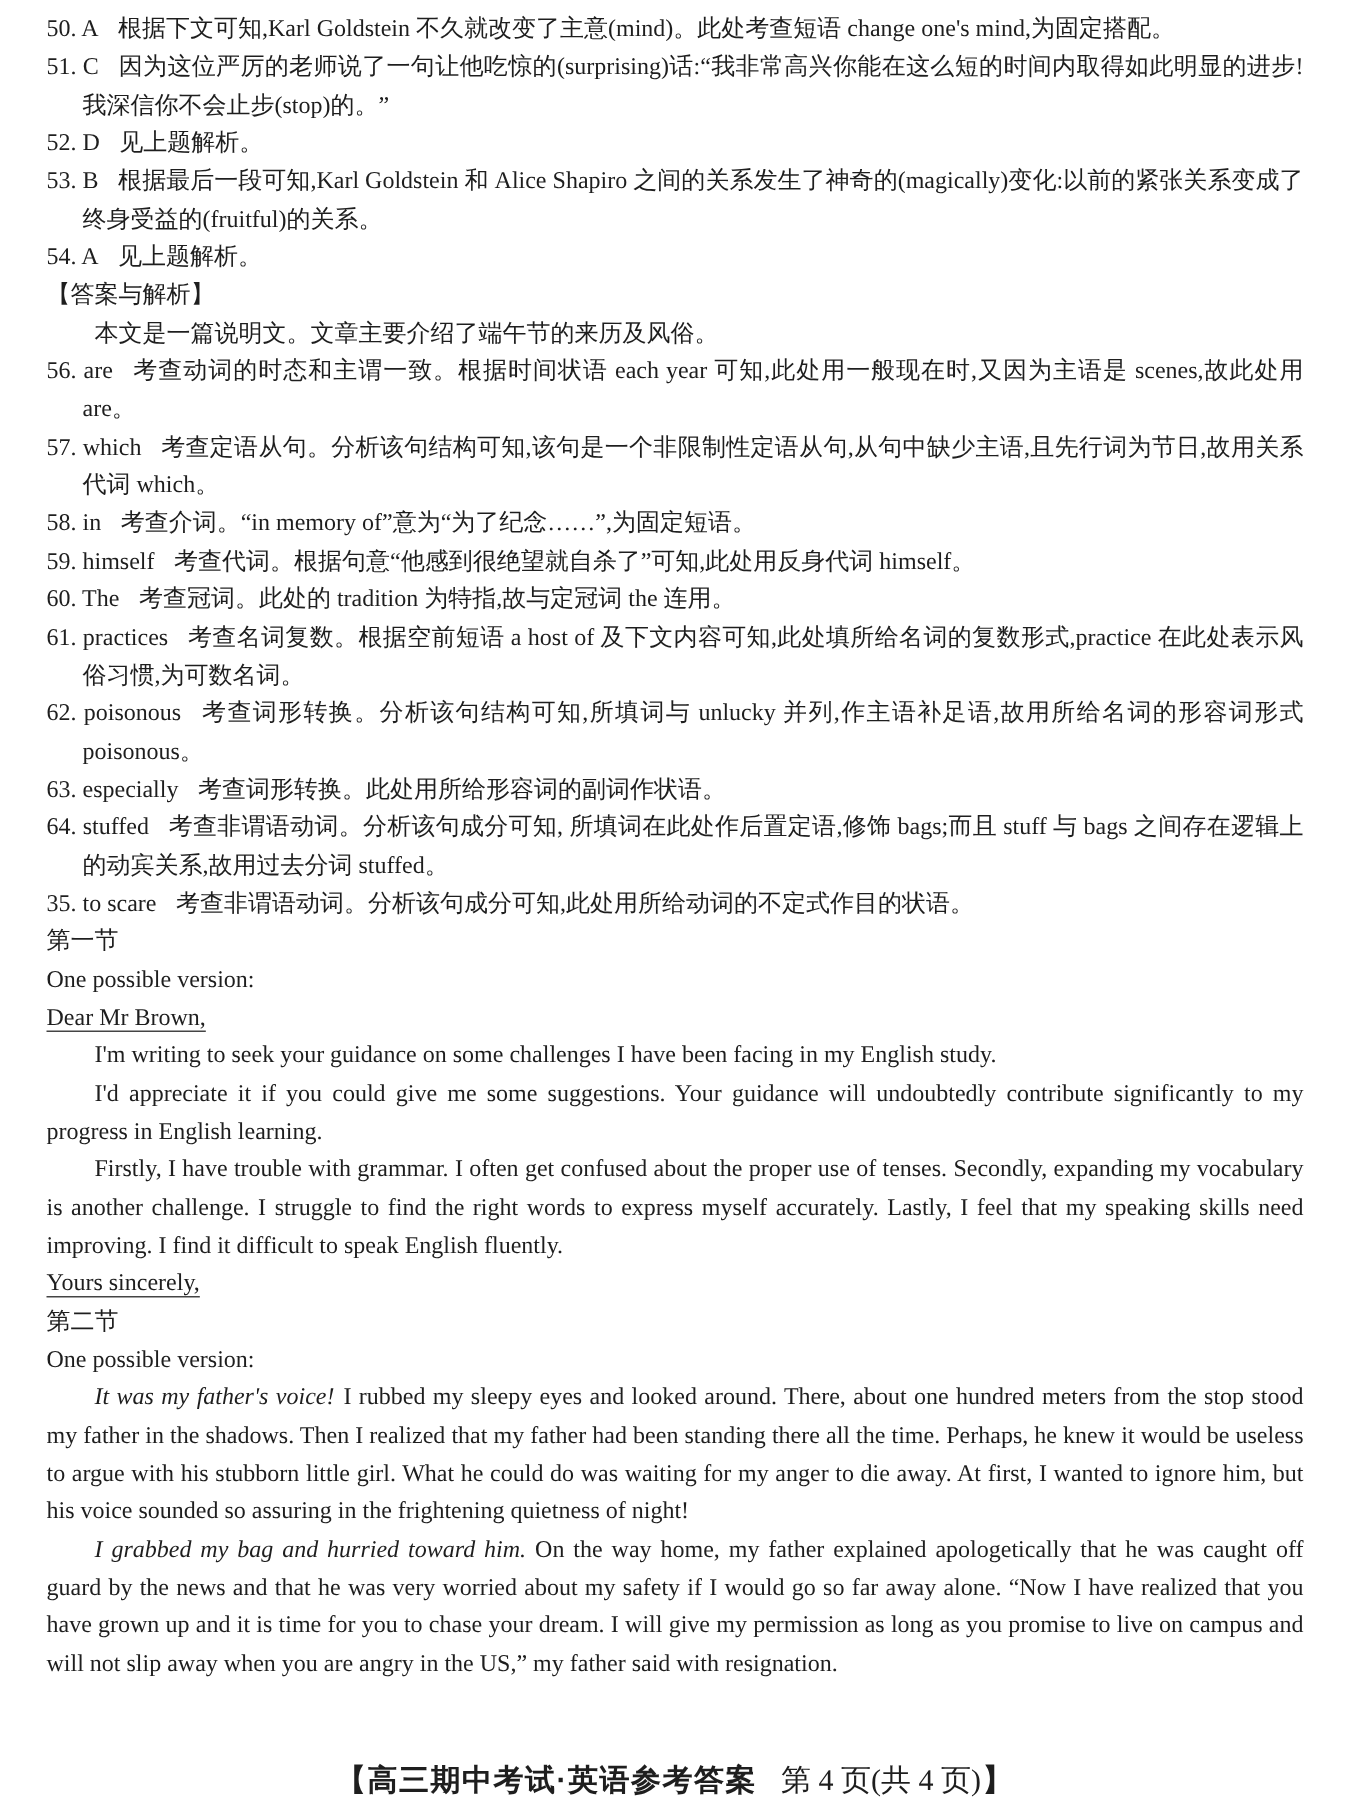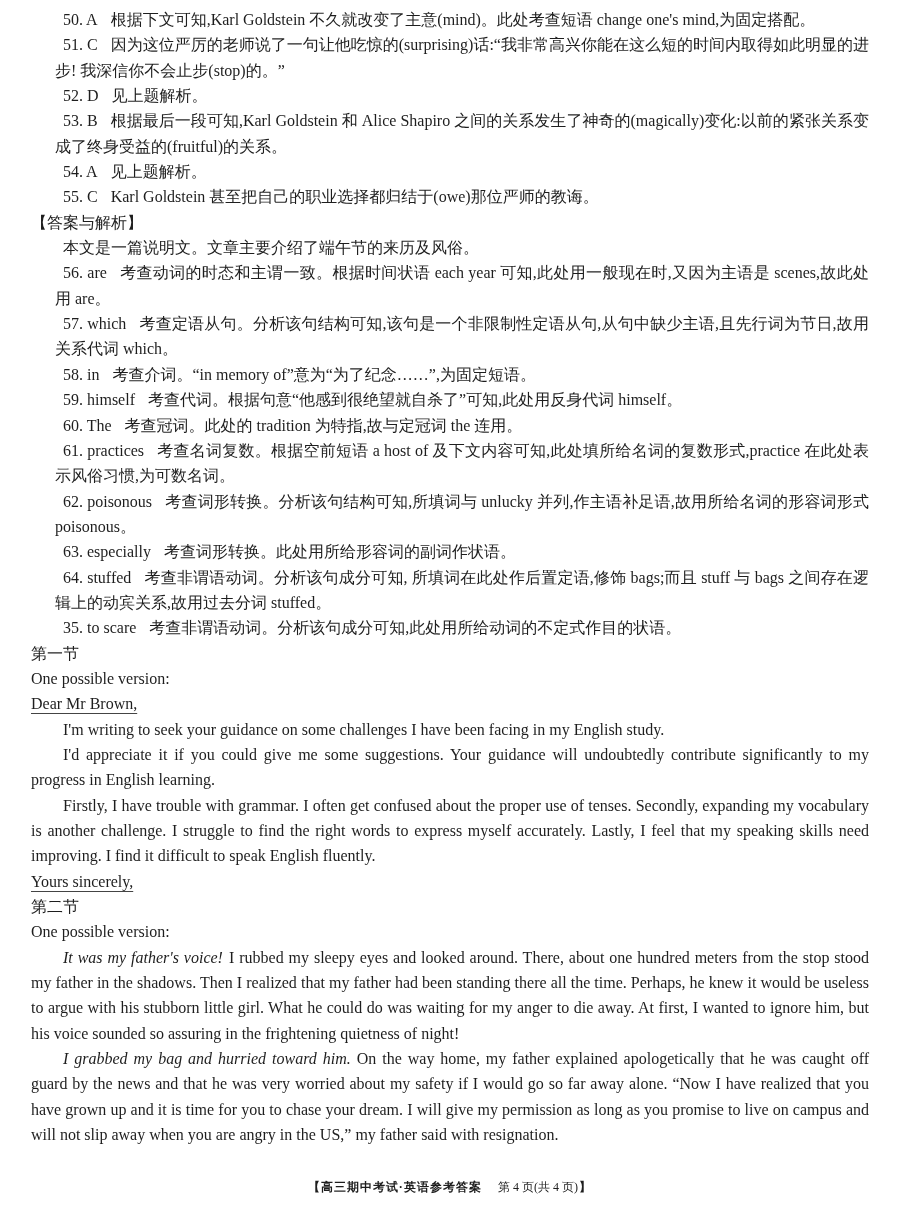--- a/index.html
+++ b/index.html
@@ -20,59 +20,57 @@
     text-align: justify;
   }
   .doc div { margin: 0; }
   .item {
     padding-left: 24px;
     text-indent: -24px;
   }
   .item .label {
     white-space: pre;
     margin-right: 13px;
-    margin-left: 32px;
   }
   .section-header { margin-left: -8px; text-align: left; }
   .intro { text-indent: 32px; }
   .plain { text-align: left; }
   .para { text-indent: 32px; }
   .underline {
     text-decoration: underline;
     text-decoration-color: #444;
     text-underline-offset: 4px;
   }
   .signoff { }
   .it { font-style: italic; margin-right: 6px; }
   .footer {
     position: absolute;
     bottom: 13px; left: 0;
     width: 900px;
     text-align: center;
-    font-size: 12px;
+    font-size: 20px;
     line-height: 22px;
   }
   .f-bold {
     font-family: "Liberation Sans", "DejaVu Sans", sans-serif;
     font-weight: bold;
     letter-spacing: 1px;
   }
   .f-page { margin-left: 16px; margin-right: 1px; }
 </style>
 </head>
 <body>
 
 <div class="doc">
 
   <div class="item"><span class="label">50. A</span><span>根据下文可知,Karl Goldstein 不久就改变了主意(mind)。此处考查短语 change one's mind,为固定搭配。</span></div>
   <div class="item"><span class="label">51. C</span><span>因为这位严厉的老师说了一句让他吃惊的(surprising)话:“我非常高兴你能在这么短的时间内取得如此明显的进步! 我深信你不会止步(stop)的。”</span></div>
   <div class="item"><span class="label">52. D</span><span>见上题解析。</span></div>
   <div class="item"><span class="label">53. B</span><span>根据最后一段可知,Karl Goldstein 和 Alice Shapiro 之间的关系发生了神奇的(magically)变化:以前的紧张关系变成了终身受益的(fruitful)的关系。</span></div>
   <div class="item"><span class="label">54. A</span><span>见上题解析。</span></div>
-  <div class="item"><span class="label">55. C</span><span>Karl Goldstein 甚至把自己的职业选择都归结于(owe)那位严师的教诲。</span></div>
 
   <div class="section-header">【答案与解析】</div>
   <div class="intro">本文是一篇说明文。文章主要介绍了端午节的来历及风俗。</div>
 
   <div class="item"><span class="label">56. are</span><span>考查动词的时态和主谓一致。根据时间状语 each year 可知,此处用一般现在时,又因为主语是 scenes,故此处用 are。</span></div>
   <div class="item"><span class="label">57. which</span><span>考查定语从句。分析该句结构可知,该句是一个非限制性定语从句,从句中缺少主语,且先行词为节日,故用关系代词 which。</span></div>
   <div class="item"><span class="label">58. in</span><span>考查介词。“in memory of”意为“为了纪念……”,为固定短语。</span></div>
   <div class="item"><span class="label">59. himself</span><span>考查代词。根据句意“他感到很绝望就自杀了”可知,此处用反身代词 himself。</span></div>
   <div class="item"><span class="label">60. The</span><span>考查冠词。此处的 tradition 为特指,故与定冠词 the 连用。</span></div>
   <div class="item"><span class="label">61. practices</span><span>考查名词复数。根据空前短语 a host of 及下文内容可知,此处填所给名词的复数形式,practice 在此处表示风俗习惯,为可数名词。</span></div>

